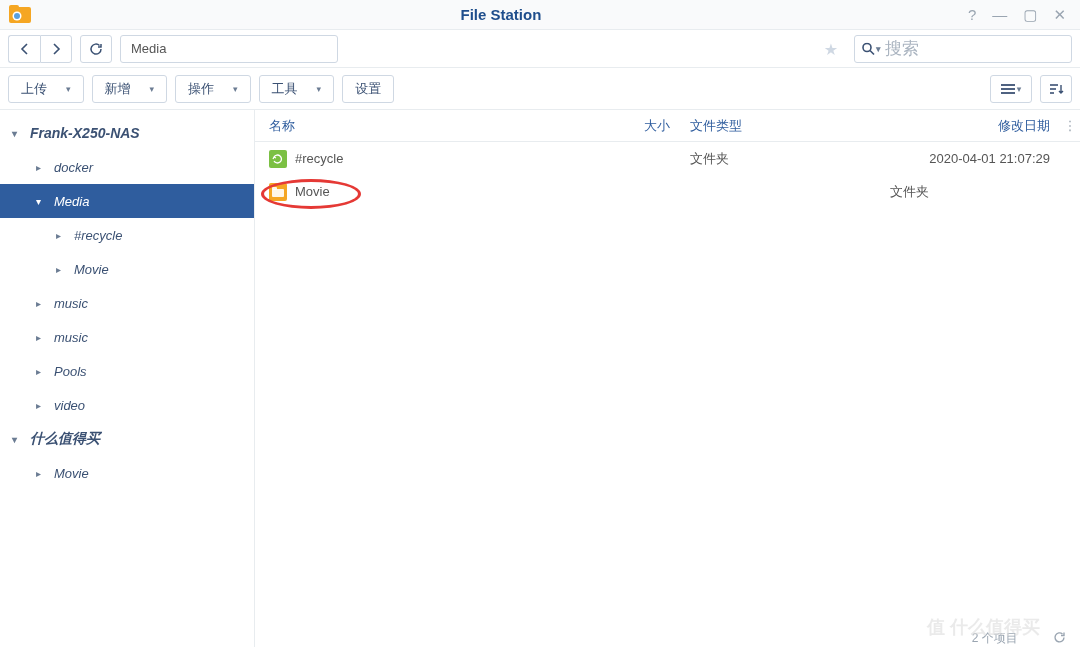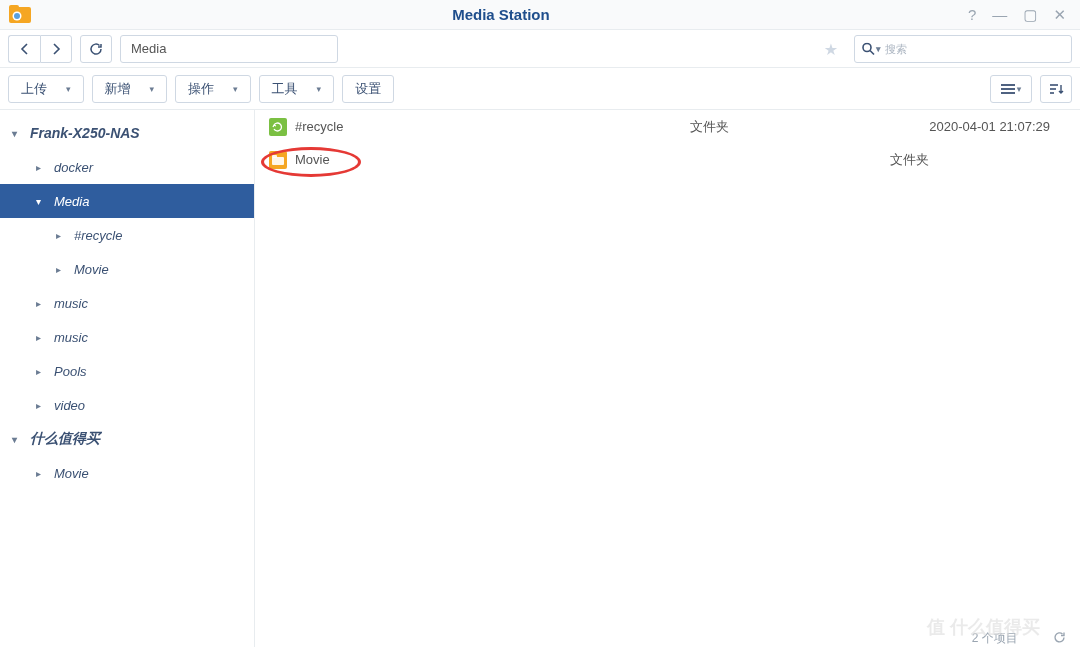--- a/index.html
+++ b/index.html
@@ -15,21 +15,21 @@
     
     .navbar { height: 38px; display: flex; align-items: center; padding: 6px 8px; gap: 8px; background: #fff; border-bottom: 1px solid #e8ecef; }
     .nav-btn { width: 32px; height: 28px; border: 1px solid #cfd8e3; border-radius: 3px; background: #fff; display: flex; align-items: center; justify-content: center; color: #3b5173; cursor: pointer; font-size: 13px; }
     .nav-btn-group { display: flex; }
     .nav-btn-group .nav-btn:first-child { border-radius: 3px 0 0 3px; border-right: none; }
     .nav-btn-group .nav-btn:last-child { border-radius: 0 3px 3px 0; }
     .path-input { flex: 1; height: 28px; border: 1px solid #cfd8e3; border-radius: 3px; padding: 0 30px 0 10px; font-size: 13px; color: #555; position: relative; }
     .path-wrap { flex: 1; position: relative; }
     .star-icon { position: absolute; right: 8px; top: 50%; transform: translateY(-50%); color: #cfd8e3; font-size: 16px; }
     .search-wrap { width: 218px; position: relative; }
-    .search-input { width: 100%; height: 28px; border: 1px solid #cfd8e3; border-radius: 3px; padding: 0 8px 0 30px; font-size: 11px; }
+    .search-input { width: 100%; height: 28px; border: 1px solid #cfd8e3; border-radius: 3px; padding: 0 8px 0 30px; font-size: 17px; }
     .search-input::placeholder { color: #aab4c0; }
     .search-glyph { position: absolute; left: 8px; top: 50%; transform: translateY(-50%); color: #3b5173; font-weight: bold; display: flex; align-items: center; }
     
     
     .actionbar { height: 42px; display: flex; align-items: center; padding: 0 8px; gap: 8px; border-bottom: 1px solid #e8ecef; }
     .action-btn { height: 28px; padding: 0 12px; border: 1px solid #cfd8e3; border-radius: 3px; background: #fff; color: #3b5173; cursor: pointer; font-size: 13px; display: flex; align-items: center; gap: 19px; }
     .chevron-down { font-size: 9px; color: #6b7c93; }
     .spacer { flex: 1; }
     .view-btn { width: 42px; height: 28px; border: 1px solid #cfd8e3; border-radius: 3px; background: #fff; color: #3b5173; cursor: pointer; display: flex; align-items: center; justify-content: center; gap: 2px; }
     .sort-btn { width: 32px; height: 28px; border: 1px solid #cfd8e3; border-radius: 3px; background: #fff; color: #3b5173; cursor: pointer; display: flex; align-items: center; justify-content: center; }
@@ -72,21 +72,21 @@
 
 <div class="titlebar">
   <div class="titlebar-icon">
     <svg width="22" height="20" viewBox="0 0 22 20">
       <rect x="0" y="2" width="22" height="16" rx="2" fill="#f5a623"></rect>
       <rect x="0" y="0" width="10" height="5" rx="2" fill="#f5a623"></rect>
       <circle cx="8" cy="11" r="4.5" fill="#fff"></circle>
       <circle cx="8" cy="11" r="3" fill="#5aa0e0"></circle>
     </svg>
   </div>
-  <div class="titlebar-title">Media Station</div>
+  <div class="titlebar-title">File Station</div>
   <div class="titlebar-controls">
     <span>?</span>
     <span>—</span>
     <span>▢</span>
     <span>✕</span>
   </div>
 </div>
 
 <div class="navbar">
   <div class="nav-btn-group">
@@ -204,20 +204,27 @@
       <span class="tree-toggle">▾</span>
       <span class="tree-label">什么值得买</span>
     </div>
     <div class="tree-item level1">
       <span class="tree-toggle">▸</span>
       <span class="tree-label">Movie</span>
     </div>
   </div>
 
   <div class="filelist">
+    <div class="list-header">
+      <div class="col-name">名称</div>
+      <div class="col-size">大小</div>
+      <div class="col-type">文件类型</div>
+      <div class="col-date">修改日期</div>
+      <div class="col-menu">⋮</div>
+    </div>
 
     <div class="list-row">
       <div class="row-name">
         <span class="file-icon icon-recycle">
           <svg width="12" height="12" viewBox="0 0 12 12">
               <path d="M2 4 A4 4 0 1 1 2 8 M1 6 L2 4 L4 5" stroke="#fff" stroke-width="1.3" fill="none"></path>
             </svg>
         </span>
         <span>#recycle</span>
       </div>

